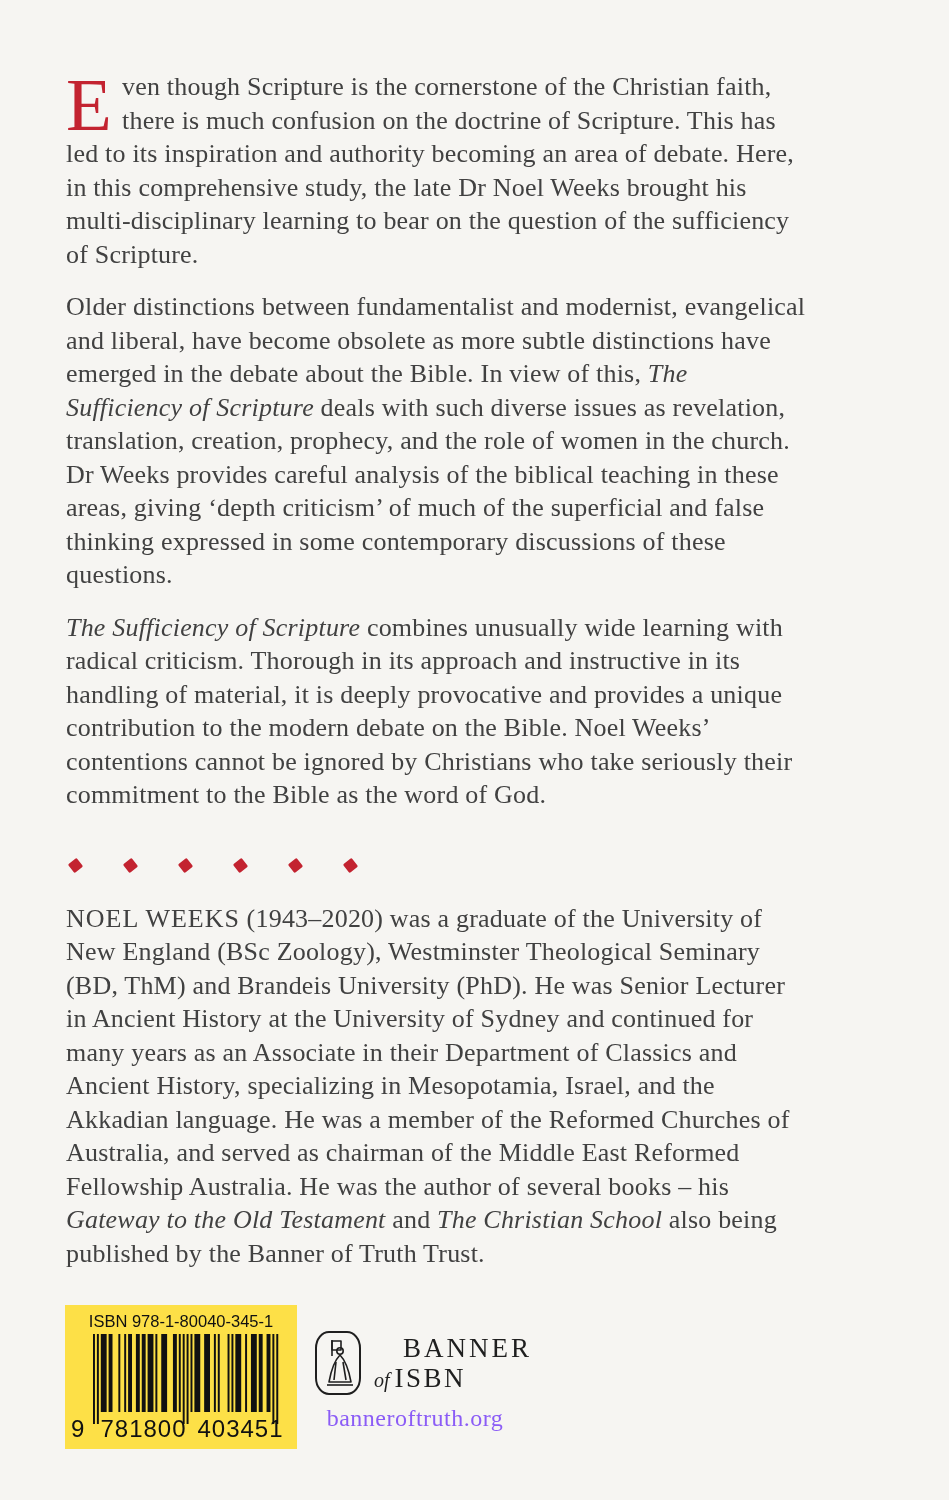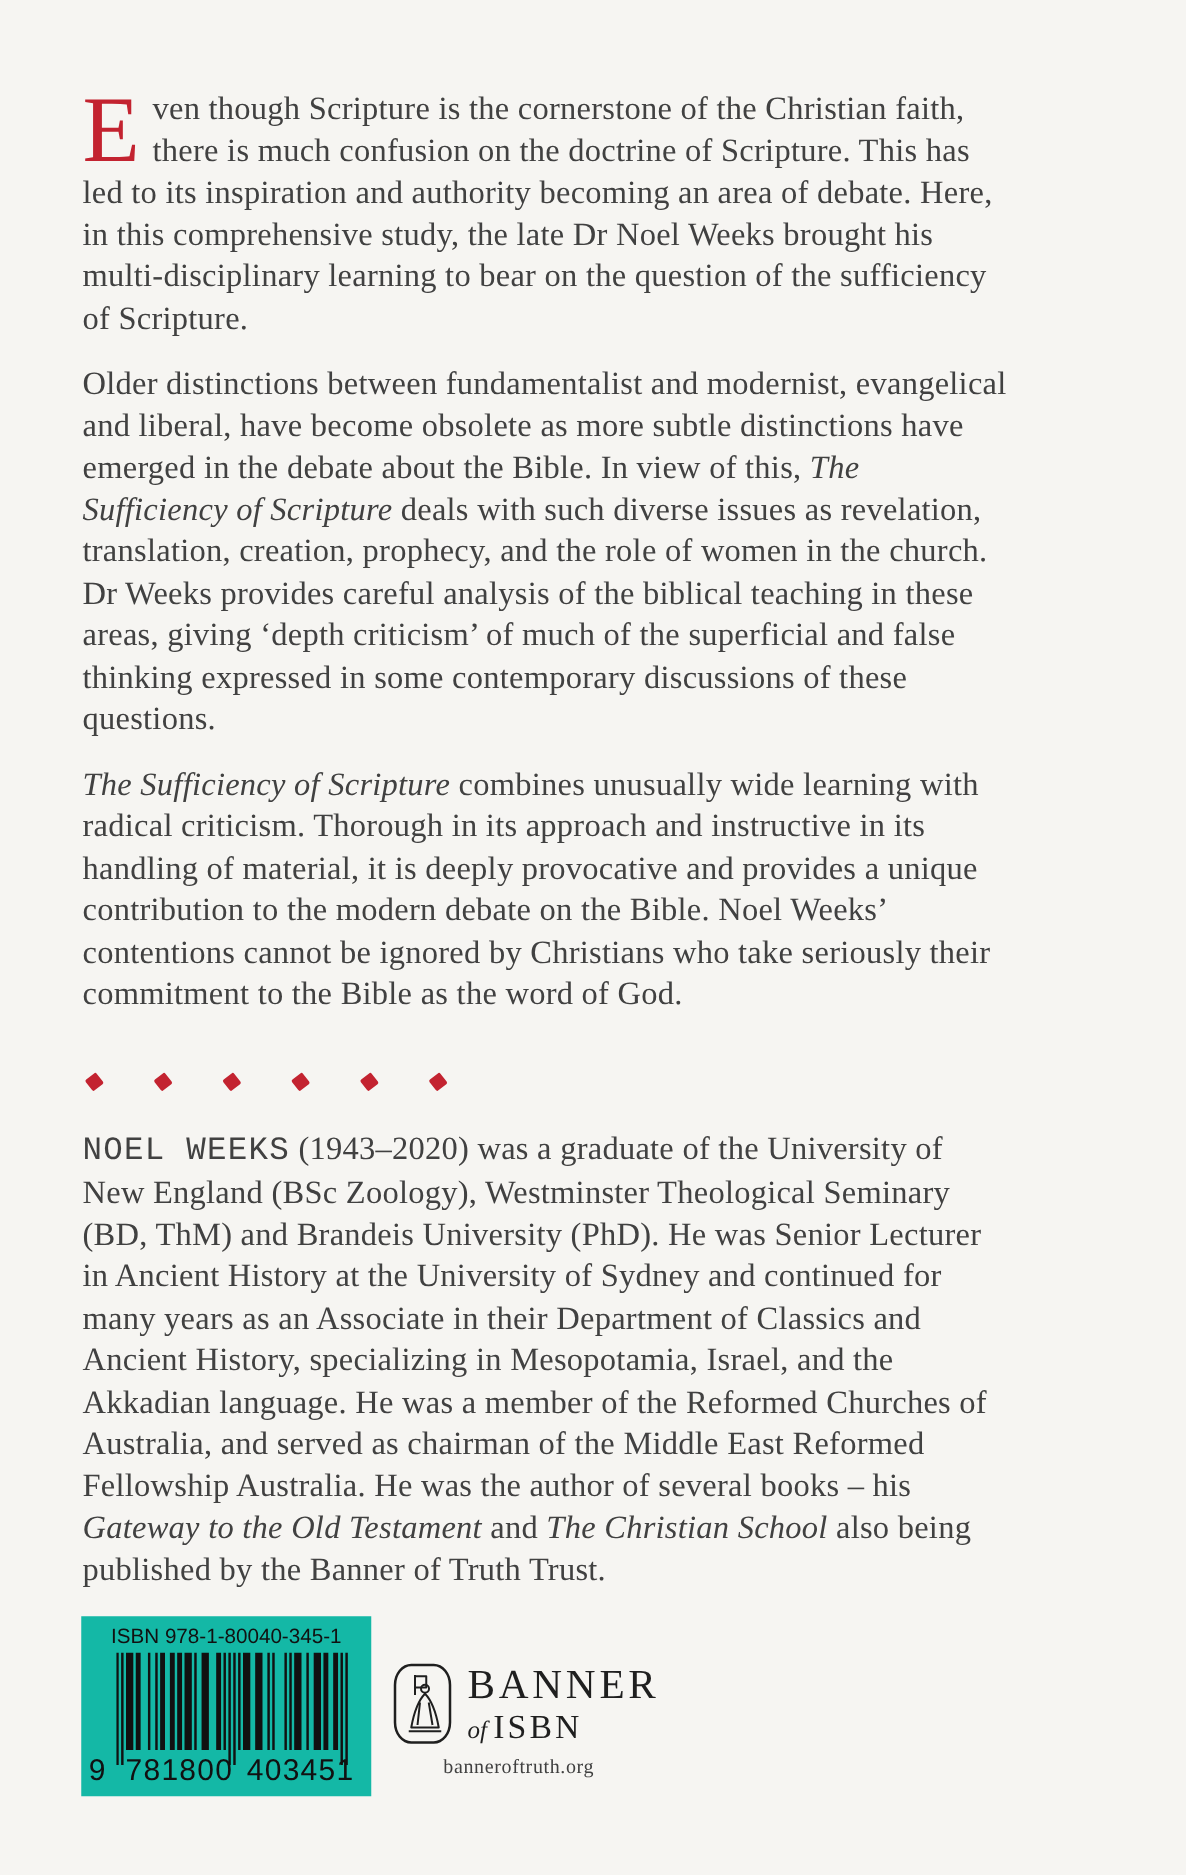--- a/index.html
+++ b/index.html
@@ -17,42 +17,42 @@
            margin:5px 10px 0 0;font-family:"Liberation Serif",serif;}
   .it{font-style:italic;}
 
   
   .ornaments{display:flex;gap:44px;margin:48px 0 30px 4px;height:12px;align-items:center;}
   .diamond{width:11px;height:11px;background:var(--red);border-radius:1.5px;
            transform:rotate(52deg);display:inline-block;}
 
   
   .bio{margin:0;font-size:23.5px;line-height:29px;color:var(--ink);letter-spacing:.2px;}
-  .bio .name{letter-spacing:1px;font-family:Liberation Mono, monospace;}
+  .bio .name{letter-spacing:1px;}
 
   
   .brand-row{position:absolute;left:65px;top:1293px;right:0;height:144px;}
-  .barcode-box{position:absolute;left:0;top:0;width:232px;height:144px;background:#14b8a6;}
+  .barcode-box{position:absolute;left:0;top:12px;width:232px;height:144px;background:#fde047;}
   .isbn-label{position:absolute;top:7px;left:0;right:0;text-align:center;
               font-family:"Liberation Sans",sans-serif;font-size:16.5px;color:#111;}
   .ean{position:absolute;left:28px;top:29px;fill:#111;}
   .bc-digits{position:absolute;left:6px;right:8px;bottom:6px;display:flex;
              font-family:"Liberation Sans",sans-serif;font-size:24px;color:#111;}
   .bc-digits .d9{width:24px;}
   .bc-digits .grp{flex:1;text-align:center;letter-spacing:1px;}
 
   .publisher{position:absolute;left:250px;top:38px;width:200px;}
   .logo-line{display:flex;align-items:center;}
   .emblem{width:42px;height:60px;border:2.5px solid var(--brand-ink);border-radius:14px/17px;
           display:flex;align-items:center;justify-content:center;flex:0 0 auto;}
   .wordmark{margin-left:13px;color:var(--brand-ink);line-height:1;}
-  .wm-top{font-size:33px;letter-spacing:3px;}
+  .wm-top{font-size:27px;letter-spacing:3px;margin-left:29px;}
   .wm-bot{font-size:27px;letter-spacing:2.5px;margin-top:3px;display:flex;align-items:baseline;}
   .wm-of{font-style:italic;font-size:20px;letter-spacing:0;margin-right:5px;text-transform:none;}
-  .website{margin-top:10px;text-align:center;font-size:16px;color:#404040;letter-spacing:.5px;}
+  .website{margin-top:10px;text-align:center;font-size:24px;color:#8b5cf6;letter-spacing:.5px;}
 </style>
 </head>
 <body>
 
 <div class="page">
 
   <div class="copy">
 
     <p><span class="dropcap">E</span><span>ven though Scripture is the cornerstone of the Christian faith, there is much confusion on the doctrine of Scripture. This has led to its inspiration and authority becoming an area of debate. Here, in this comprehensive study, the late Dr Noel Weeks brought his multi-disciplinary learning to bear on the question of the sufficiency of Scripture.</span></p>
 

